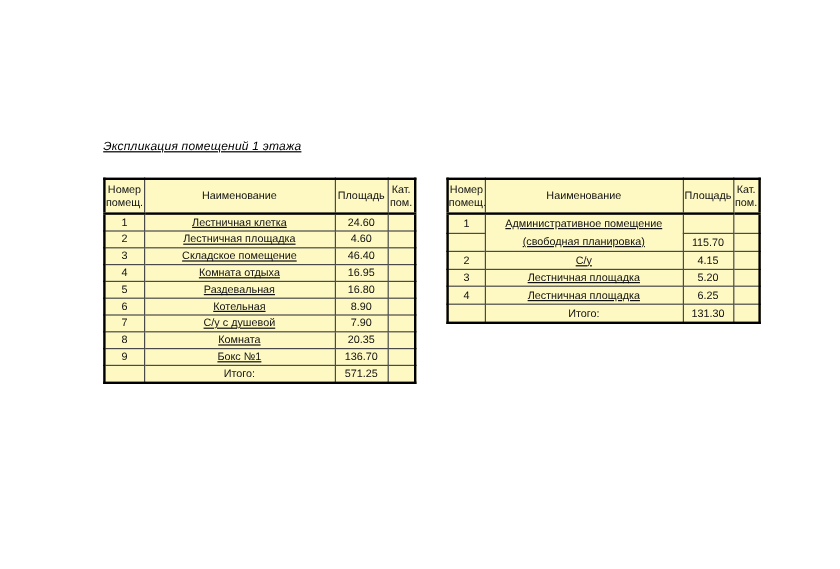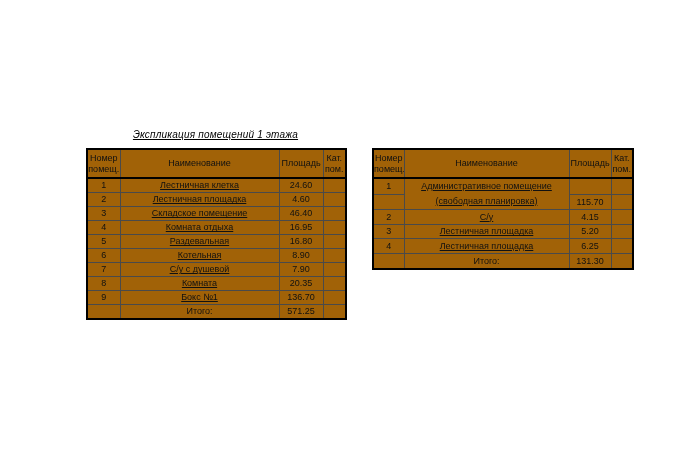--- a/index.html
+++ b/index.html
@@ -11,34 +11,33 @@
     font-family: "Liberation Sans", sans-serif;
     color: #000;
     overflow: hidden;
   }
   .tbl-title {
     position: absolute;
     font-size: 10px;
     font-style: italic;
     font-weight: 500;
     text-decoration: underline;
-    text-align: center;
+    text-align: left;
     letter-spacing: 0.2px;
     white-space: nowrap;
-    margin-top: 12px;
   }
   #title1 { left: 86px;  top: 117px; width: 259px; }
   #title2 { left: 372px; top: 117px; width: 260px; }
 
   table.expl {
     position: absolute;
     border-collapse: collapse;
     table-layout: fixed;
     border: 2px solid #000;
-    background: #a16207;
+    background: #fef9c3;
   }
   #table1 { left: 86px;  top: 148px; width: 259px; }
   #table2 { left: 372px; top: 148px; width: 260px; }
 
   .expl th, .expl td {
     border: 1px solid #4a4a4a;
     font-size: 9px;
     font-weight: normal;
     padding: 0;
     text-align: center;

